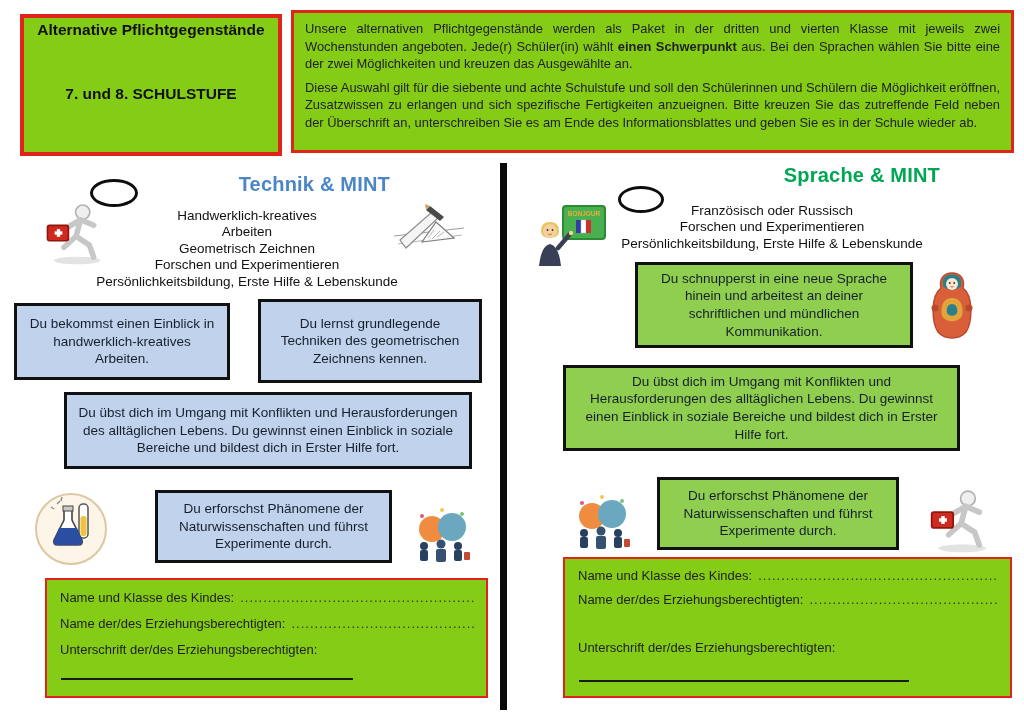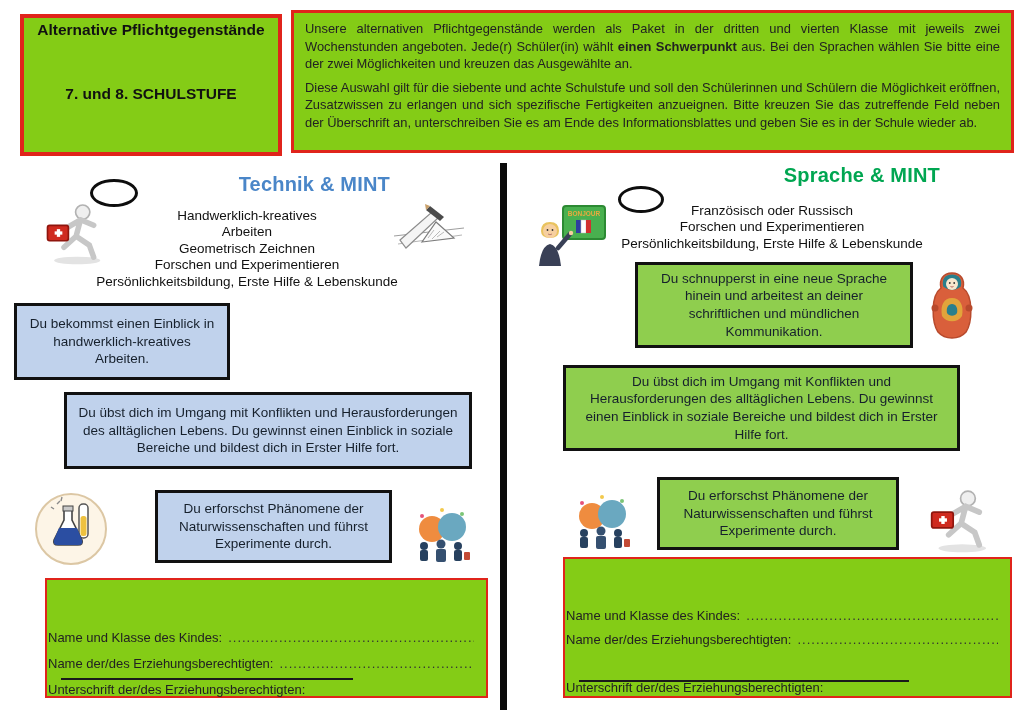--- a/index.html
+++ b/index.html
@@ -20,21 +20,21 @@
   .heading.blue{color:#4a86c8;}
   .heading.green{color:#00a651;}
   .subjects{font-weight:normal;font-size:13.5px;line-height:1.22;text-align:center;color:#111;}
   .oval{border:3.5px solid #0d0d0d;border-radius:50%;background:transparent;box-sizing:border-box;}
   .oval.navy{border:3px solid #1f3a63;}
   .info-box{box-sizing:border-box;border:3px solid #111;display:flex;align-items:center;justify-content:flex-start;
     text-align:center;font-size:13.5px;line-height:1.3;color:#16202c;padding:6px 10px;}
   .info-box.blue{background:#c0d2ec;}
   .info-box.green{background:#8fce4e;}
   .form-box{border-width:2.5px;}
-  .form-row{position:absolute;left:1px;right:12px;display:flex;align-items:center;font-size:13px;color:#222;margin-top:40px;}
+  .form-row{position:absolute;left:13px;right:12px;display:flex;align-items:center;font-size:13px;color:#222;}
   .form-row .lbl{white-space:nowrap;margin-right:6px;}
   .form-row .dots{flex:1;overflow:hidden;white-space:nowrap;letter-spacing:1px;color:#333;}
   .sig-line{border-bottom:2px solid #1a1a1a;height:0;}
   .choice-lbl{font-weight:bold;font-size:13.5px;color:#111;white-space:nowrap;}
   svg{display:block;}
 </style>
 </head>
 <body>
 
 <div id="page">
@@ -80,20 +80,23 @@
       <polygon points="8,40 40,12 46,18 14,48" fill="#f5f5f5" stroke="#8d8d8d" stroke-width="1.2"></polygon>
       <polygon points="30,42 62,38 44,22" fill="#fafafa" stroke="#7d7d7d" stroke-width="1.2"></polygon>
       <path d="M36 38 L42 30 M40 39 L48 31 M45 37 L52 32" stroke="#aaa" stroke-width=".8"></path>
       <polygon points="38,6 52,17 48,21 34,10" fill="#4a4a4a"></polygon>
       <polygon points="34,10 38,6 33,4" fill="#c9a06a"></polygon>
     </svg>
   </span>
 
   <div class="abs info-box blue" style="left:14px;top:303px;width:216px;height:77px;">
     <span>Du bekommst einen Einblick in handwerklich-kreatives Arbeiten.</span>
+  </div>
+  <div class="abs info-box blue" style="left:258px;top:299px;width:224px;height:84px;">
+    <span>Du lernst grundlegende Techniken des geometrischen Zeichnens kennen.</span>
   </div>
   <div class="abs info-box blue" style="left:64px;top:392px;width:408px;height:77px;">
     <span>Du übst dich im Umgang mit Konflikten und Herausforderungen des alltäglichen Lebens. Du gewinnst einen Einblick in soziale Bereiche und bildest dich in Erster Hilfe fort.</span>
   </div>
 
   <span class="abs" style="left:33px;top:490px;">
     <svg width="76" height="78" viewBox="0 0 76 78">
       <circle cx="38" cy="39" r="35" fill="#fdf5e7" stroke="#dcc7a4" stroke-width="2"></circle>
       <path d="M24 14 l3 -3 M21 19 l-3 -2 M28 11 l1 -4" stroke="#8a8a8a" stroke-width="1.4"></path>
       <rect x="46" y="14" width="9" height="34" rx="4" fill="#fff" stroke="#555" stroke-width="1.5"></rect>

